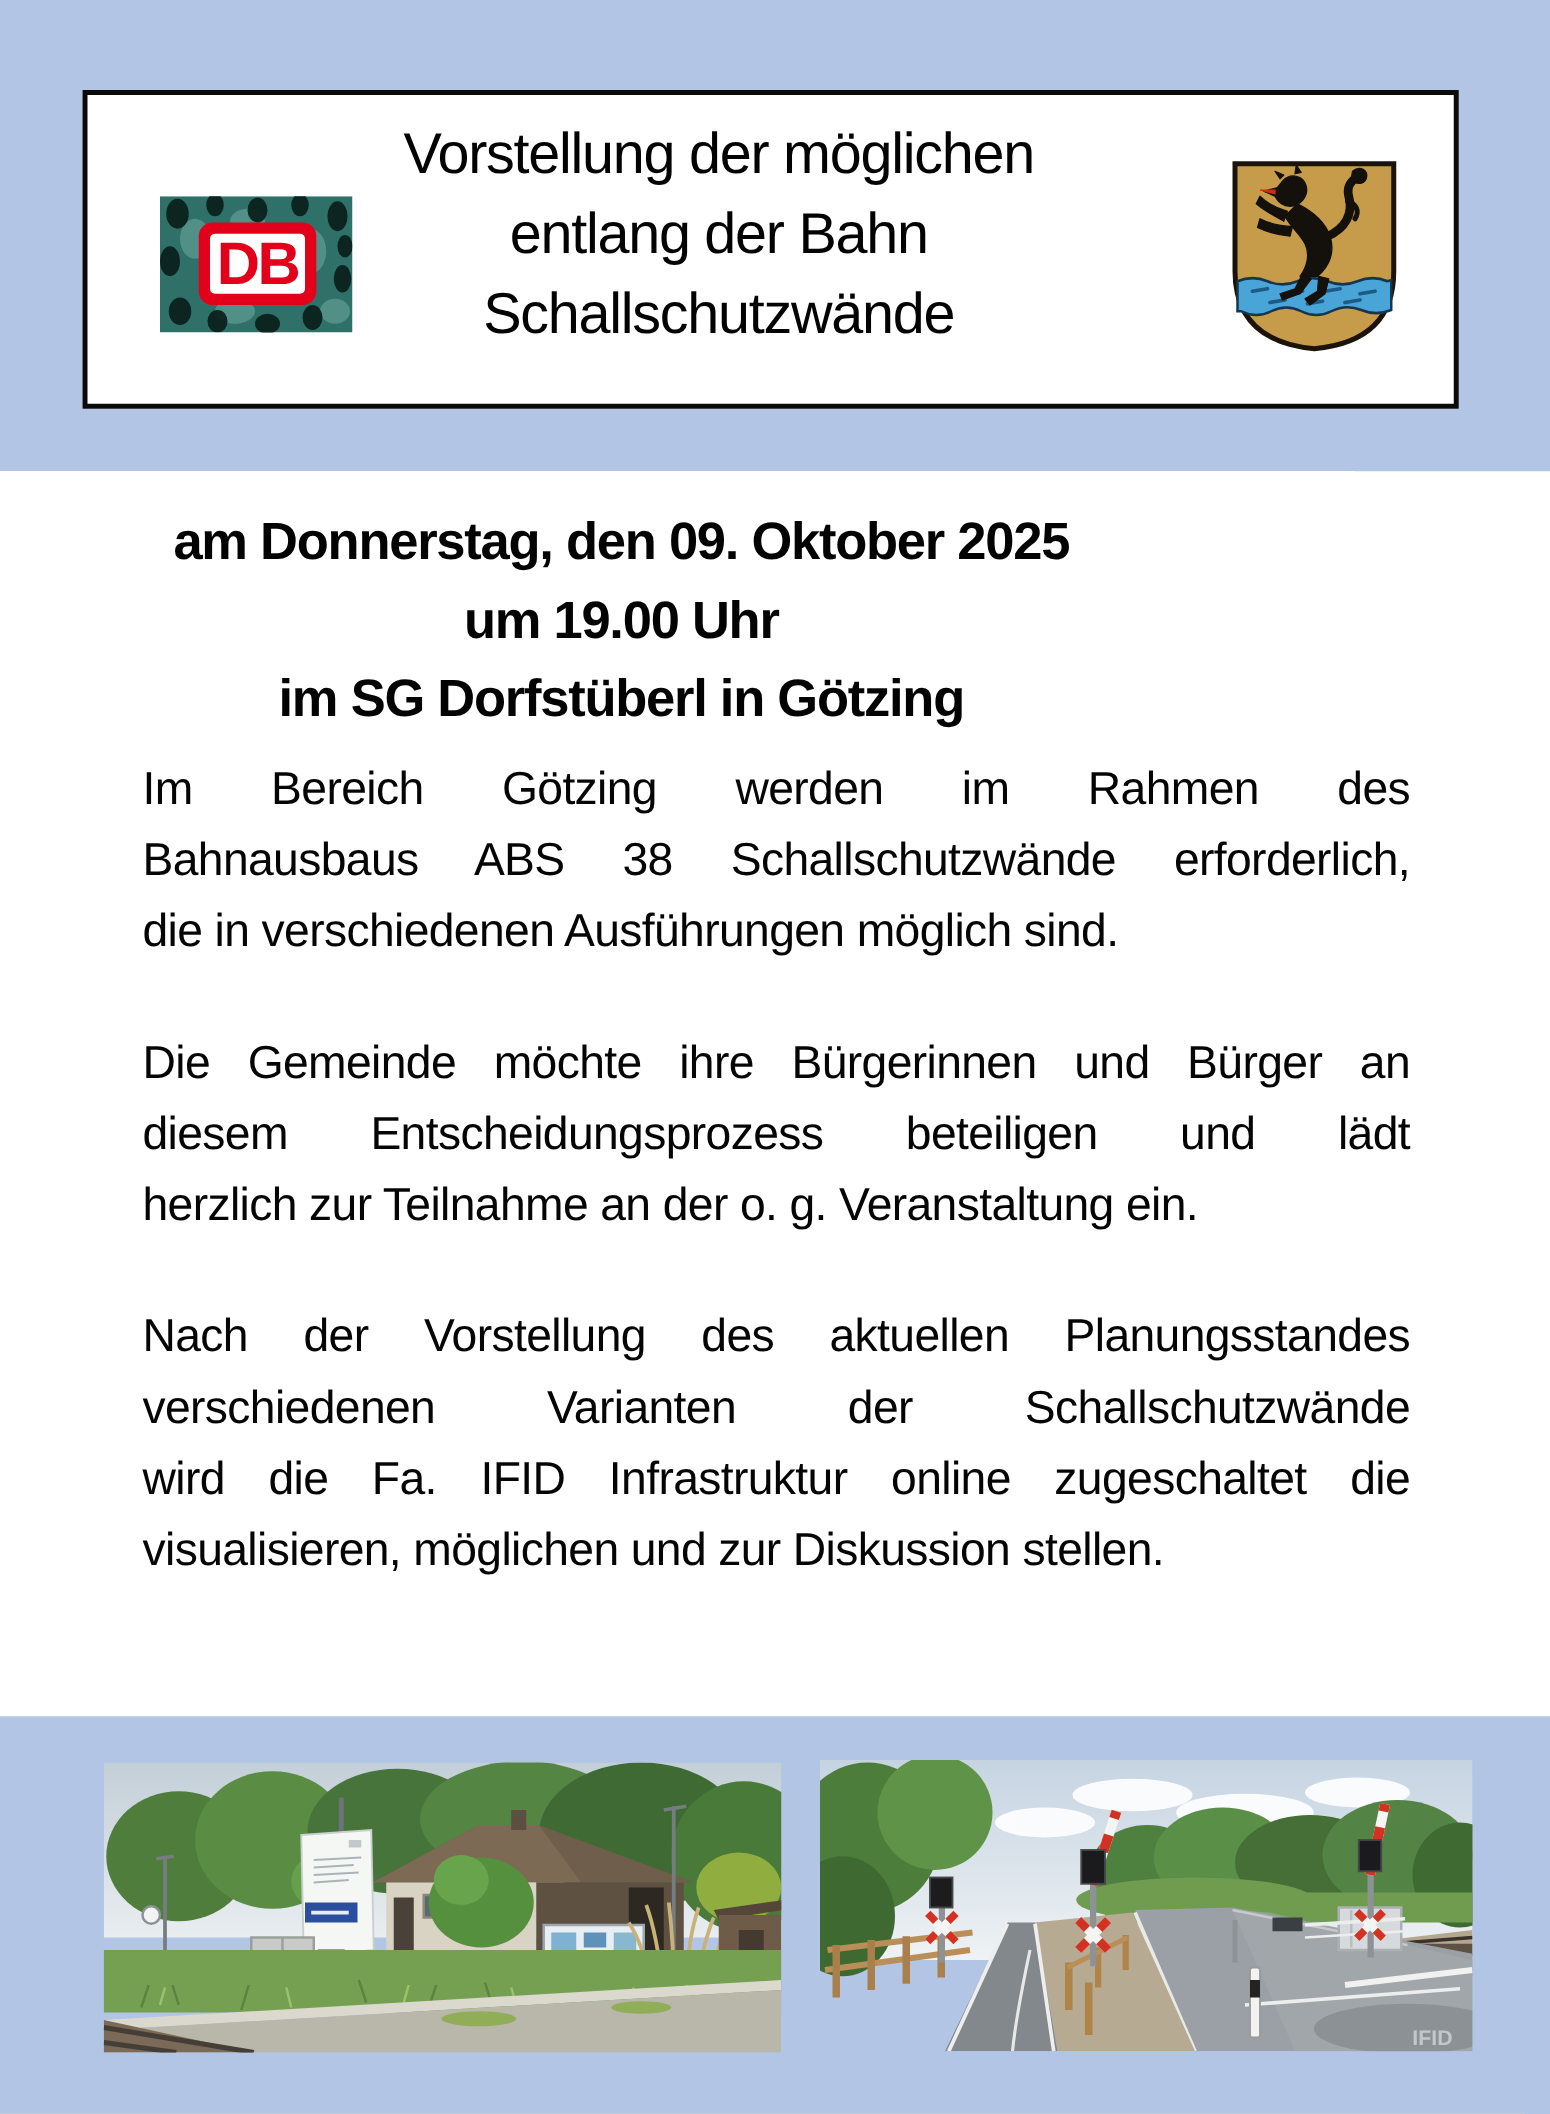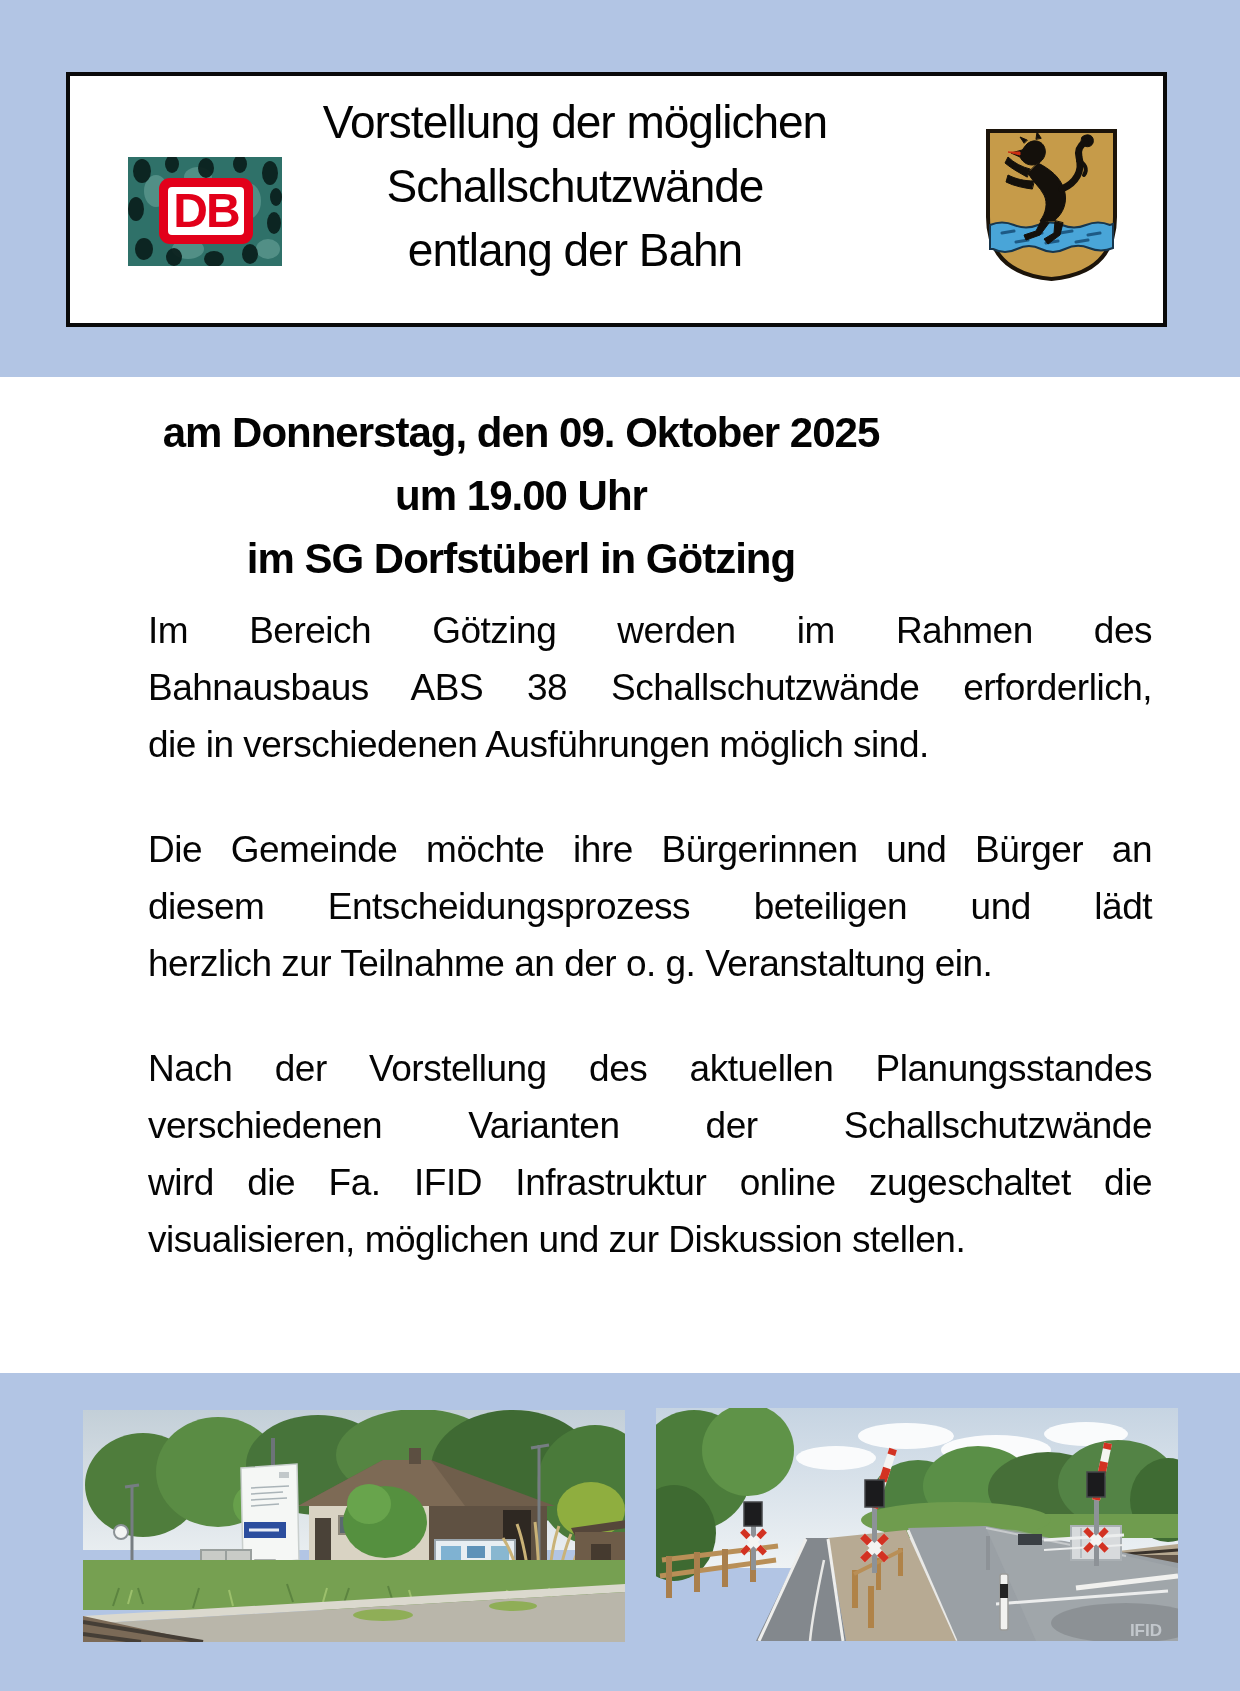--- a/index.html
+++ b/index.html
@@ -15,28 +15,28 @@
     background:#ffffff;border:4px solid #0a0a0a;box-sizing:border-box;
   }
   .db-patch{position:absolute;left:58px;top:81px;width:154px;height:109px;}
   .coat{position:absolute;left:910px;top:49px;width:143px;height:160px;}
   .header-title{
     position:absolute;left:146px;top:14px;width:718px;
     text-align:center;font-weight:normal;font-size:46px;line-height:64px;
     letter-spacing:-1px;color:#030303;
   }
   
-  .body-section{position:absolute;left:0;top:377px;width:1084px;height:996px;background:#ffffff;padding-left:24px;}
+  .body-section{position:absolute;left:0;top:377px;width:1084px;height:996px;background:#ffffff;}
   .event-heading{
     margin:0 112px 0 112px;padding:24px 90px 0 0;
     text-align:center;font-weight:bold;font-size:42px;line-height:63px;
     letter-spacing:-1px;color:#030303;
   }
   .paragraphs{margin:12px 112px 0 112px;width:1016px;}
-  .para{margin:0 0 48px 12px;font-size:37px;line-height:57px;letter-spacing:-0.5px;color:#050505;}
+  .para{margin:0 0 48px 2px;font-size:37px;line-height:57px;letter-spacing:-0.5px;color:#050505;}
   .jline{display:block;text-align:justify;text-align-last:justify;white-space:normal;}
   .jline.last{text-align:left;text-align-last:left;}
   
   .bottom-band{position:absolute;left:0;top:1373px;width:1240px;height:318px;background:#b2c5e4;}
   .photo{position:absolute;display:block;}
   .photo-left{left:83px;top:37px;width:542px;height:232px;}
   .photo-right{left:656px;top:35px;width:522px;height:233px;}
 </style>
 </head>
 <body>
@@ -69,22 +69,22 @@
           <ellipse cx="146" cy="66" rx="7" ry="11"></ellipse>
             <ellipse cx="148" cy="40" rx="6" ry="9"></ellipse>
         </g>
         <rect x="31" y="21" width="94" height="66" rx="11" fill="#e2001a"></rect>
         <rect x="40" y="30" width="76" height="48" rx="4" fill="#ffffff"></rect>
         <text x="78" y="70" font-size="48" font-weight="bold" letter-spacing="-2" font-family="'Liberation Sans',sans-serif" fill="#e2001a" text-anchor="middle">DB</text>
       </svg>
 
       <div class="header-title">
         <div>Vorstellung der möglichen</div>
+        <div>entlang der Bahn</div>
         <div>Schallschutzwände</div>
-        <div>entlang der Bahn</div>
       </div>
 
       <svg class="coat" viewBox="0 0 143 160" aria-hidden="true">
         <path d="M8,6 H135 V92 Q135,148 71.5,154 Q8,148 8,92 Z" fill="#c69b49" stroke="#1c140a" stroke-width="4"></path>
         <path d="M10,100 Q22,95 34,100 T58,100 T82,100 T106,100 T130,100 L133,99 V123 Q121,128 109,123 T85,124 T61,124 T37,124 T13,124 L10,124 Z" fill="#49a5d8" stroke="#17364d" stroke-width="2"></path>
         <g stroke="#1d5a85" stroke-width="3" fill="none" stroke-linecap="round">
           <path d="M22,108 l12,-2 M50,110 l12,-2 M80,108 l12,-2 M108,110 l12,-2 M36,117 l12,-2 M66,118 l12,-2 M96,117 l12,-2"></path>
         </g>
         <g fill="#14100b" stroke="#14100b" stroke-linejoin="round" stroke-linecap="round">
           <path d="M46,20 C52,13 63,15 65,24 C67,32 60,40 52,40 C46,40 42,36 40,32 L31,28 L42,25 Z"></path>

